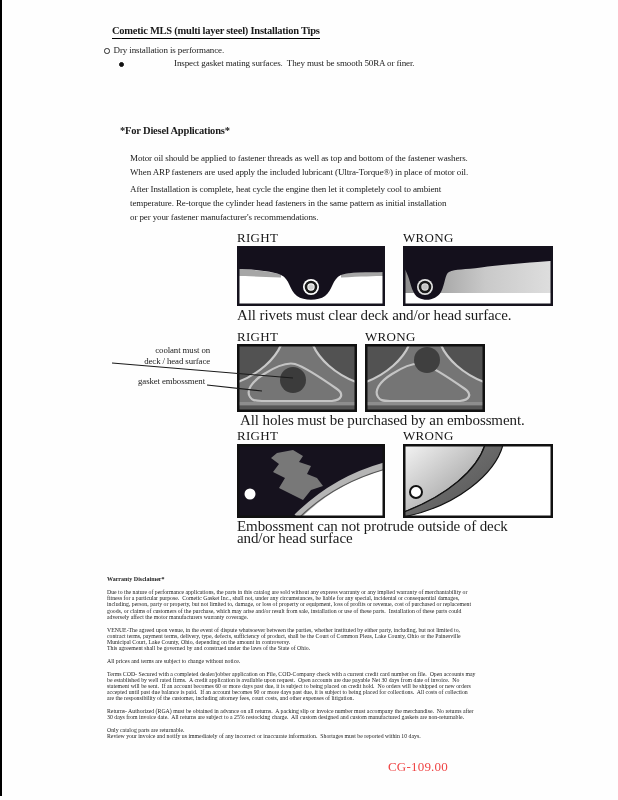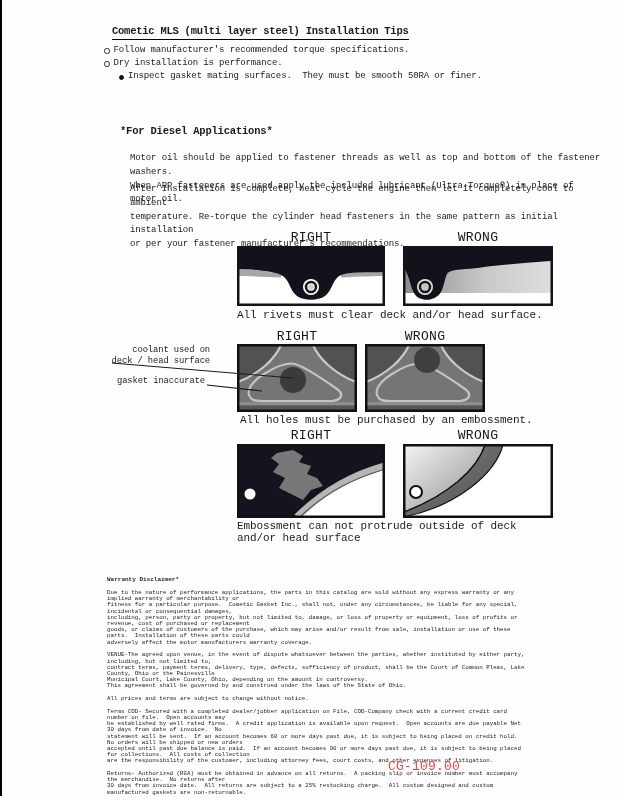--- a/index.html
+++ b/index.html
@@ -1,66 +1,62 @@
 <!DOCTYPE html>
 <html><head>
 <meta charset="utf-8">
 <style>
   html,body { margin:0; padding:0; background:#ffffff; }
   .page {
     position:relative; width:618px; height:800px; background:#fefefe;
-    font-family:Liberation Mono, monospace; color:#1b1b1b; overflow:hidden;
+    font-family:Liberation Serif, serif; color:#1b1b1b; overflow:hidden;
   }
   .edge-artifact { position:absolute; left:0; top:0; width:2px; height:796px; background:#000; }
 
   .title {
     position:absolute; left:112px; top:25px; margin:0;
     font-size:10.5px; font-weight:bold; letter-spacing:-0.25px;
     border-bottom:1.6px solid #000; padding-bottom:2px; white-space:pre;
   }
 
   .bullets { position:absolute; left:104px; top:44px; font-size:9px; line-height:13px; letter-spacing:-0.12px; }
   .brow { display:flex; align-items:flex-start; }
   .mk { flex:none; width:3.5px; height:3.5px; border:1px solid #2a2a2a; border-radius:50%; margin:4px 4px 0 0; }
   .mk.filled { width:3px; height:3px; background:#111; border-color:#111; margin-top:4.5px; }
-  .brow.sub { padding-left:15px; }
+  .brow.sub { padding-left:15px;gap:46px; }
   .btext { white-space:pre; }
 
   .diesel-heading { position:absolute; left:112px; top:117px; margin:8px; font-size:10.5px; font-weight:bold; letter-spacing:-0.2px; }
   .para { position:absolute; left:112px; margin:18px; font-size:9px; line-height:13.8px; letter-spacing:-0.12px; white-space:pre-wrap; }
   .para1 { top:134px; }
   .para2 { top:165px; }
   .note  { top:204px; }
 
-  .dlabel { position:absolute; font-size:13px; letter-spacing:0.3px; text-align:center; color:#161616; }
+  .dlabel { position:absolute; font-size:13px; letter-spacing:0.3px; text-align:left; color:#161616; }
   .panel  { position:absolute; display:block; }
-  .caption { position:absolute; font-size:11px; letter-spacing:-0.1px; line-height:11.5px; white-space:pre-wrap; }
+  .caption { position:absolute; font-size:15px; letter-spacing:-0.1px; line-height:11.5px; white-space:pre-wrap; }
 
   .sidelabel { position:absolute; font-size:8.8px; line-height:10.5px; letter-spacing:-0.1px; text-align:right; white-space:pre-wrap; }
   .leader-overlay { position:absolute; left:100px; top:340px; width:200px; height:70px; }
 
   .disclaimer { position:absolute; left:107px; top:576px; width:424px; color:#232323; }
   .disclaimer h3 { margin:0 0 7px 0; font-size:6px; font-weight:bold; }
   .disclaimer p  { margin:0 0 6.5px 0; font-size:5.8px; line-height:6.2px; white-space:pre-wrap; }
 
   .doc-code { position:absolute; left:388px; top:759px; font-size:13px; letter-spacing:0.2px; color:#ef4444; }
 </style>
 </head>
 <body>
 
 <div class="page">
   <div class="edge-artifact"></div>
 
   <h1 class="title">Cometic MLS (multi layer steel) Installation Tips</h1>
 
   <div class="bullets">
-    <div class="brow">
-      <span class="mk"></span>
-      <span class="btext">Follow manufacturer's recommended torque specifications.</span>
-    </div>
     <div class="brow">
       <span class="mk"></span>
       <span class="btext">Dry installation is performance.</span>
     </div>
     <div class="brow sub">
       <span class="mk filled"></span>
       <span class="btext">Inspect gasket mating surfaces.  They must be smooth 50RA or finer.</span>
     </div>
   </div>
 
@@ -101,23 +97,23 @@
     <circle cx="22" cy="41" r="5" fill="none" stroke="#1a1a1a" stroke-width="2.6"></circle>
     <circle cx="22" cy="41" r="2.8" fill="#c2c2c2"></circle>
     <rect x="1.25" y="1.25" width="147.5" height="57.5" fill="none" stroke="#15121d" stroke-width="2.5"></rect>
   </svg>
 
   <div class="caption" style="left:237px;top:310px">All rivets must clear deck and/or head surface.</div>
 
   <div class="dlabel" style="left:237px;width:120px;top:329px">RIGHT</div>
   <div class="dlabel" style="left:365px;width:120px;top:329px">WRONG</div>
 
-  <div class="sidelabel" style="left:96px;top:345px;width:114px">coolant used on
+  <div class="sidelabel" style="left:96px;top:345px;width:114px">coolant must on
 deck / head surface</div>
-  <div class="sidelabel" style="left:96px;top:376px;width:109px">gasket inaccurate</div>
+  <div class="sidelabel" style="left:96px;top:376px;width:109px">gasket embossment</div>
 
   <svg class="panel" style="left:237px;top:344px" width="120" height="68" viewBox="0 0 120 68">
     <rect x="0" y="0" width="120" height="68" fill="#757575"></rect>
     <rect x="1" y="58" width="118" height="3.5" fill="#8d8d8d"></rect>
     <rect x="1" y="61.5" width="118" height="5.5" fill="#565656"></rect>
     <path d="M1,1 H44 C38,15 22,30 1,38 Z" fill="#525252"></path>
     <path d="M44,1 C38,15 22,30 1,38" fill="none" stroke="#c9c9c9" stroke-width="2.2"></path>
     <path d="M76,1 H119 V38 C98,30 82,15 76,1 Z" fill="#525252"></path>
     <path d="M76,1 C82,15 98,30 119,38" fill="none" stroke="#c9c9c9" stroke-width="2.2"></path>
     <path d="M13,53 C9,47 14,38 27,30 C38,23 50,18 58,20 C68,23 90,38 100,45 C107,50 105,56 95,57 L25,57 C17,57 15,56 13,53 Z" fill="none" stroke="#c4c4c4" stroke-width="2.2"></path>

